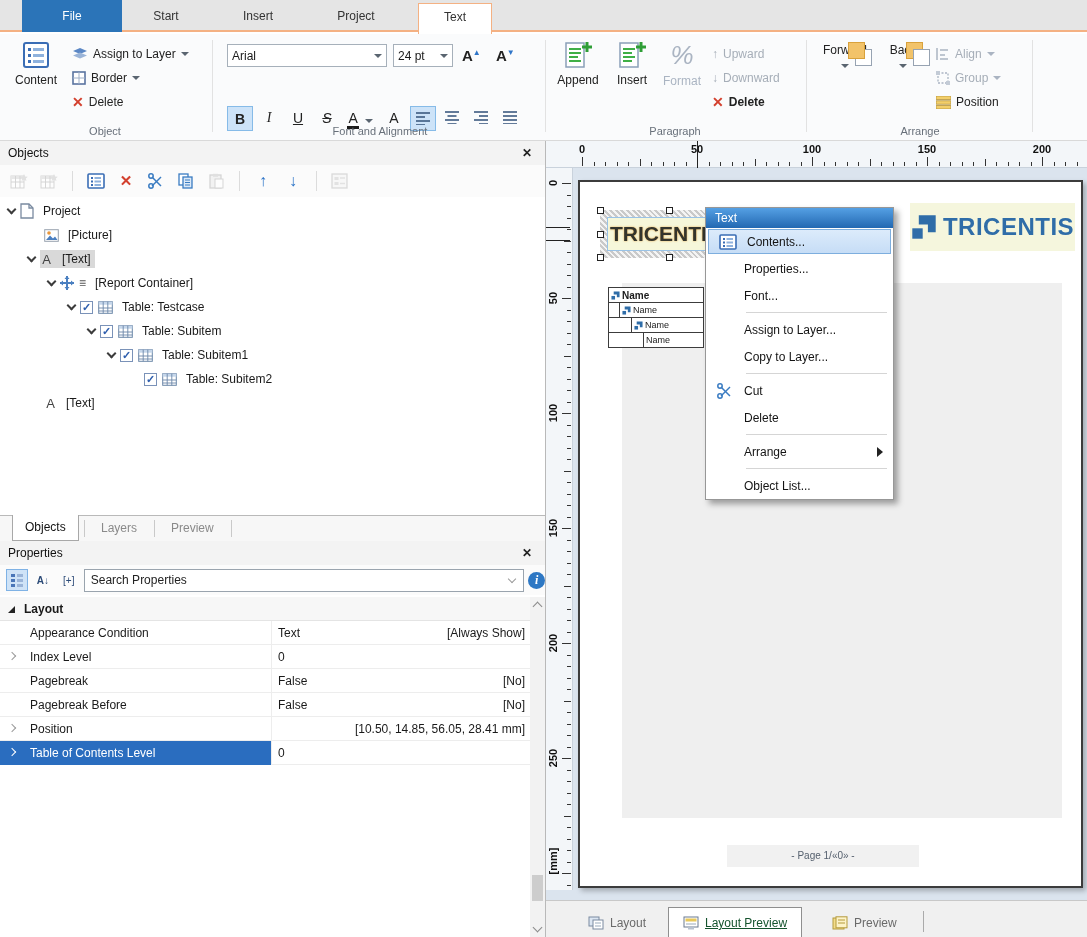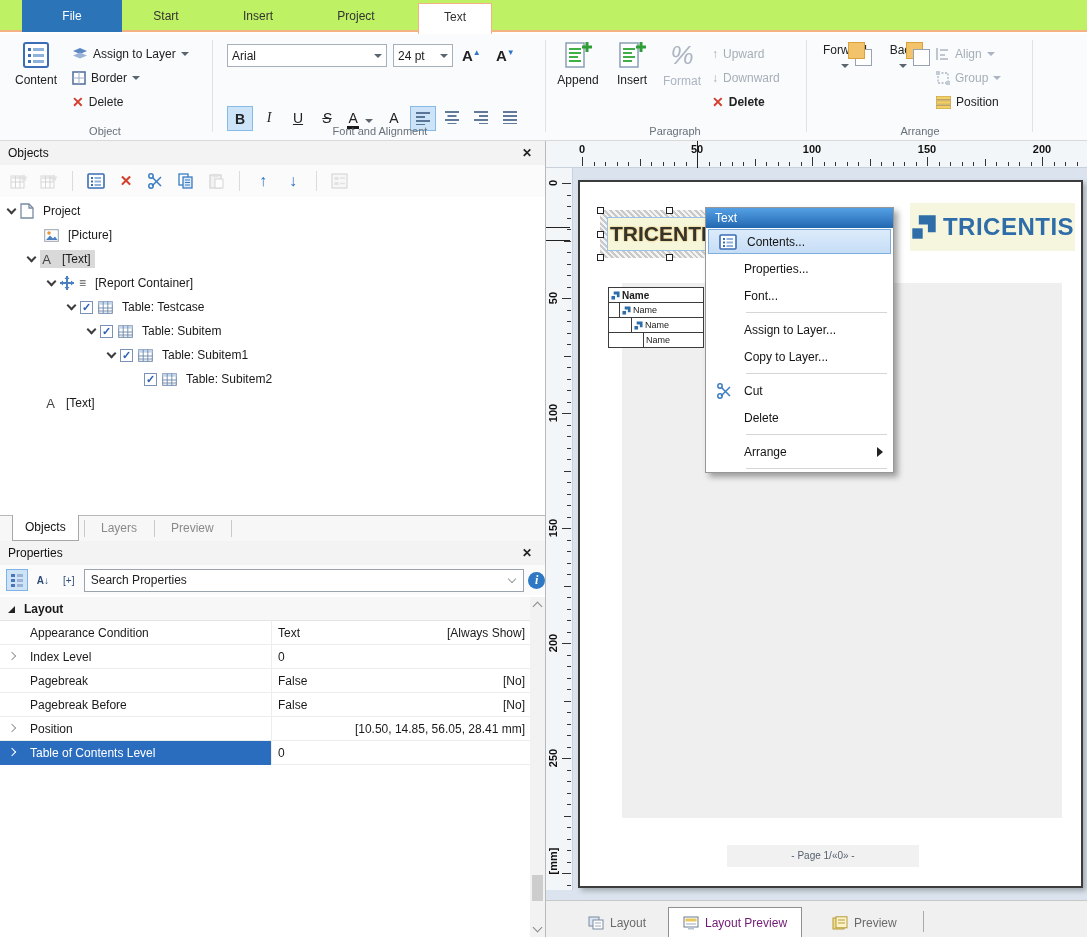--- a/index.html
+++ b/index.html
@@ -1,21 +1,21 @@
 <!DOCTYPE html>
 <html><head>
 <meta charset="utf-8">
 <style>
   * { margin:0; padding:0; box-sizing:border-box; }
   html,body { width:1087px; height:937px; overflow:hidden; }
   body { font-family:"Liberation Sans", sans-serif; font-size:12px; color:#1a1a1a; background:#fff; }
   #app { position:relative; width:1087px; height:937px; background:#fff; overflow:hidden; }
 
   
-  .tabbar { position:absolute; left:0; top:0; width:1087px; height:32px; background:#bef264; border-bottom:2px solid #f4b183; z-index:5; }
+  .tabbar { position:absolute; left:0; top:0; width:1087px; height:32px; background:#e5e5e5; border-bottom:2px solid #f4b183; z-index:5; }
   .rtab { position:absolute; top:3px; height:29px; line-height:27px; padding:0 22px; color:#333; cursor:default; }
   .rtab.file { background:#2b74b8; color:#fff; top:0; height:32px; line-height:32px; }
   .rtab.active { background:#fff; border:1px solid #f4b183; border-bottom:none; height:31px; z-index:6; }
 
   
   .ribbon { position:absolute; left:0; top:34px; width:1087px; height:107px; background:#fafbfc; border-bottom:1px solid #d9d9d9; }
   .gsep { position:absolute; top:6px; height:92px; width:1px; background:#e2e2e2; }
   .glabel { position:absolute; bottom:3px; font-size:11px; color:#68707a; text-align:center; }
   .bigbtn { position:absolute; top:6px; width:56px; text-align:center; color:#222; }
   .bigbtn .blabel { margin-top:3px; font-size:12px; }
@@ -110,21 +110,21 @@
   .ctxhead { height:20px; background:linear-gradient(#55a0e4,#2268b2); color:#fff; line-height:20px; padding-left:9px; }
   .mitem { position:relative; height:27px; display:flex; align-items:center; }
   .mitem .mgut { width:38px; flex:none; display:flex; align-items:center; justify-content:center; }
   .mitem .mlabel { flex:1; color:#141414; }
   .mitem.hl { margin:1px 2px; height:25px; background:linear-gradient(#dcebfb,#c6ddf6); border:1px solid #7daede; }
   .msep { border-top:1px solid #d5d5d5; margin:3px 6px 3px 40px; }
   .subarr { width:0; height:0; border-top:5px solid transparent; border-bottom:5px solid transparent; border-left:6px solid #222; margin-right:10px; }
 
   .viewtabs { position:absolute; left:546px; top:900px; width:541px; height:37px; background:#f0f0f0; border-top:1px solid #c8c8c8; }
   .vtab { position:absolute; top:6px; height:31px; display:flex; align-items:center; gap:6px; padding:0 14px; color:#6a6a6a; }
-  .vtab.active { background:#fff; border:1px solid #8f8f8f; border-bottom:none; color:#701a75; }
+  .vtab.active { background:#fff; border:1px solid #8f8f8f; border-bottom:none; color:#14532d;text-decoration:underline; }
   .vtabsep { position:absolute; top:10px; width:1px; height:21px; background:#aaa; }
 
   .redx { color:#d3402e; font-weight:bold; font-style:normal; }
   .grayico { color:#a6aeb8; }
   svg { display:block; }
 </style>
 </head>
 <body>
 
 <div id="app">
@@ -928,20 +928,24 @@
           <span class="mgut"></span>
           <span class="mlabel">Delete</span>
         </div>
         <div class="msep"></div>
         <div class="mitem">
           <span class="mgut"></span>
           <span class="mlabel">Arrange</span>
           <span class="subarr"></span>
         </div>
         <div class="msep"></div>
+        <div class="mitem">
+          <span class="mgut"></span>
+          <span class="mlabel">Object List...</span>
+        </div>
       </div>
   </div>
 
   <div class="viewtabs" id="viewTabs">
       <div class="vtab" style="left: 28px;">
         <span>
           <svg width="16" height="14" viewBox="0 0 16 14">
             <rect x="1" y="1" width="10" height="9" fill="#dce6f2" stroke="#7a8aa0"></rect>
             <rect x="5" y="4" width="10" height="9" fill="#fff" stroke="#7a8aa0"></rect>
             <line x1="7" y1="7" x2="13" y2="7" stroke="#9ab"></line>

